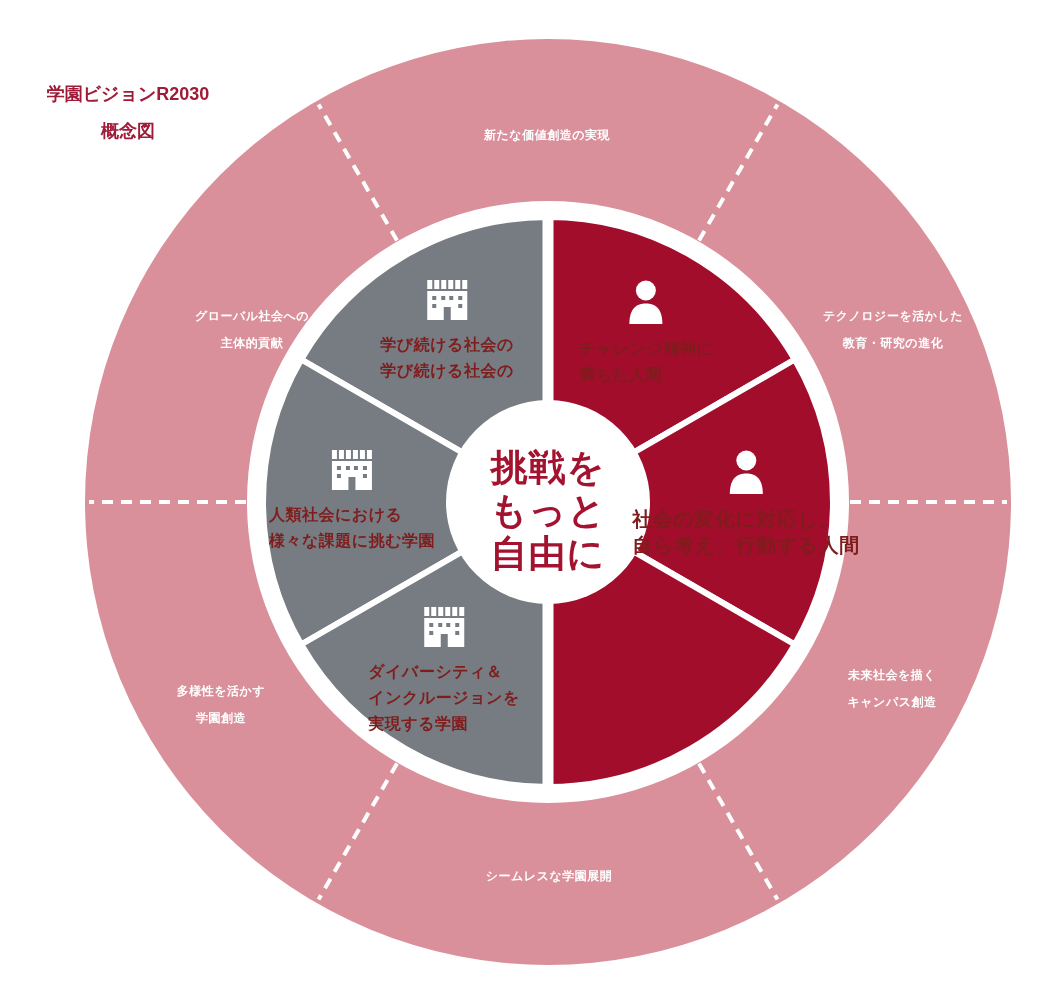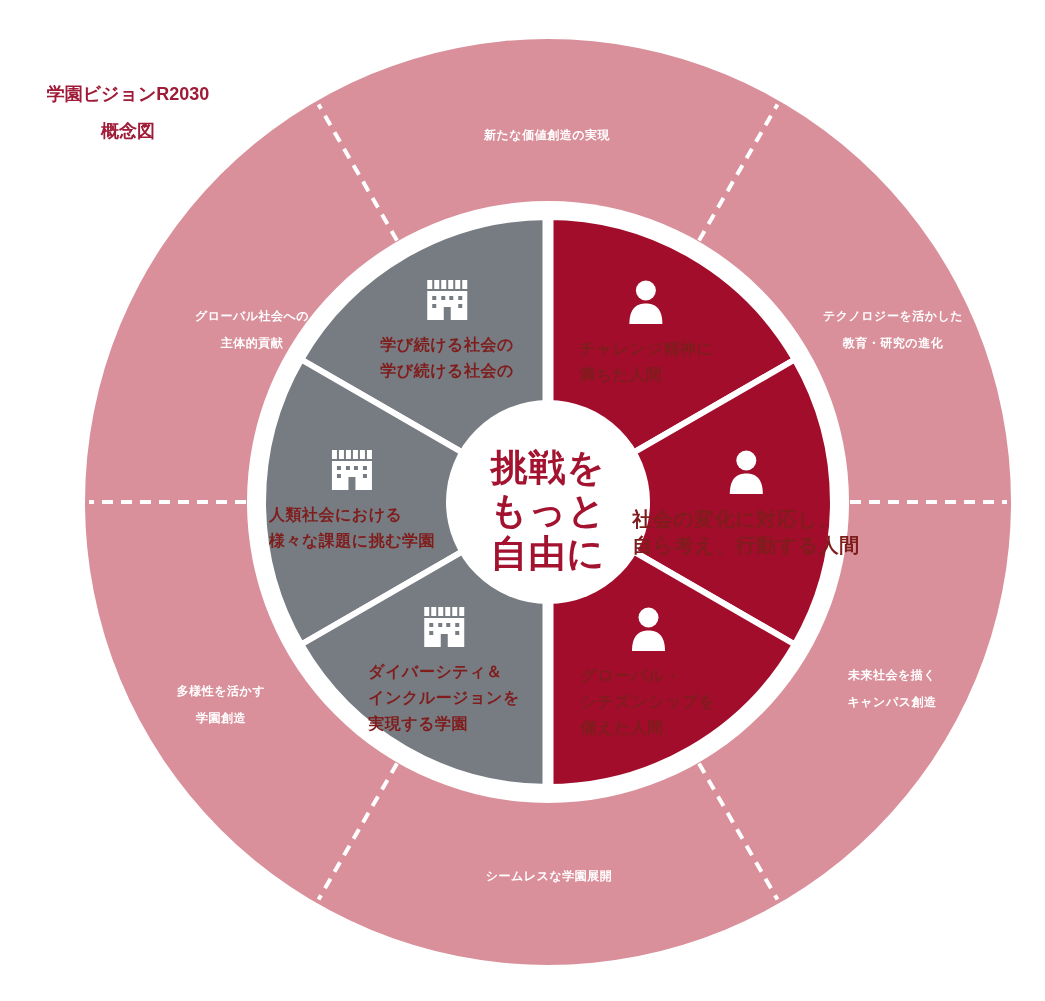--- a/index.html
+++ b/index.html
@@ -193,33 +193,20 @@
         <circle cx="20" cy="10.5" r="10"></circle>
         <path d="M3.5 44 C3.5 28 11 23.5 20 23.5 C29 23.5 36.5 28 36.5 44 Z"></path>
       </svg>
     </span>
     <div class="segment-text small">
       <div>社会の変化に対応し、</div>
       <div>自ら考え、行動する人間</div>
     </div>
   </div>
 
-  <div class="abs segment-block" style="left:648px;top:607px;">
-    <span class="icon-wrap red">
-      <svg width="40" height="44" viewBox="0 0 40 44" fill="#ffffff">
-        <circle cx="20" cy="10.5" r="10"></circle>
-        <path d="M3.5 44 C3.5 28 11 23.5 20 23.5 C29 23.5 36.5 28 36.5 44 Z"></path>
-      </svg>
-    </span>
-    <div class="segment-text">
-      <div>グローバル・</div>
-      <div>シチズンシップを</div>
-      <div>備えた人間</div>
-    </div>
-  </div>
 
   <div class="abs center-slogan" style="left:548px;top:446px;">
     <div>挑戦を</div>
     <div>もっと</div>
     <div>自由に</div>
   </div>
 
 </div>
 
 </body></html>

